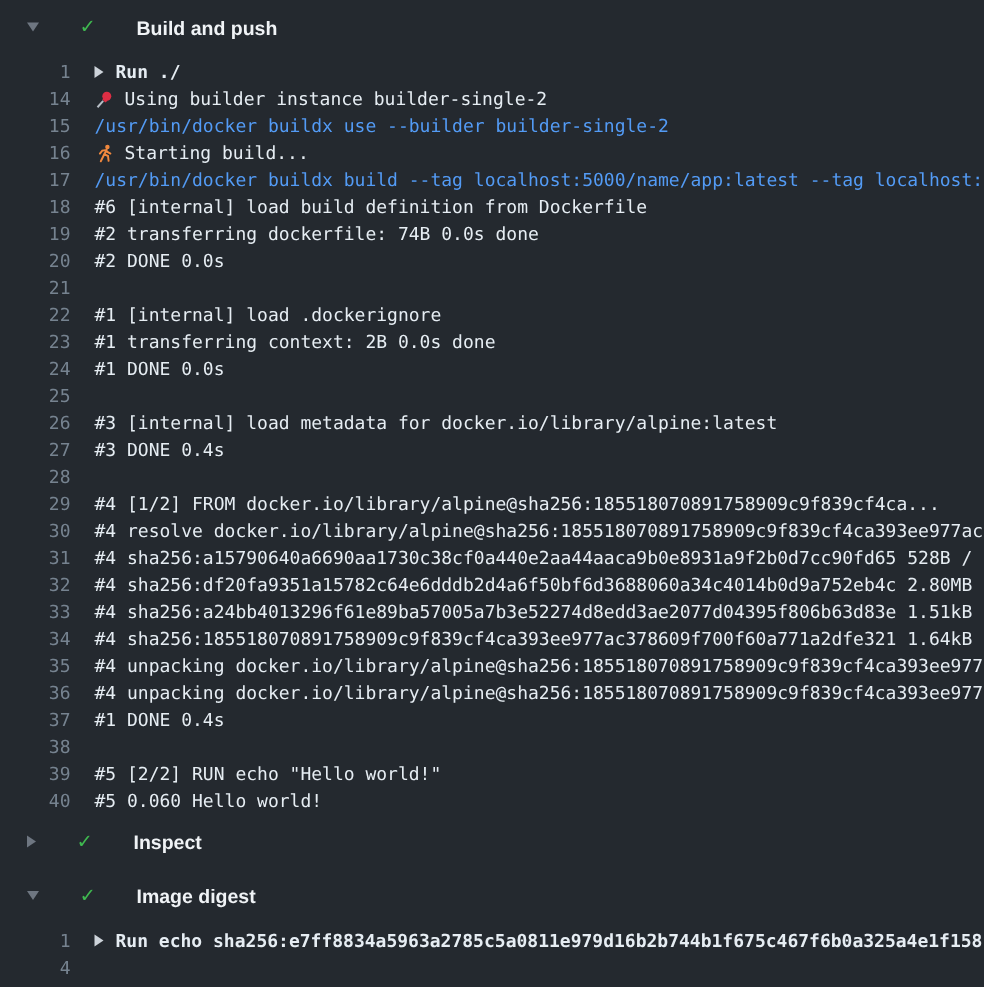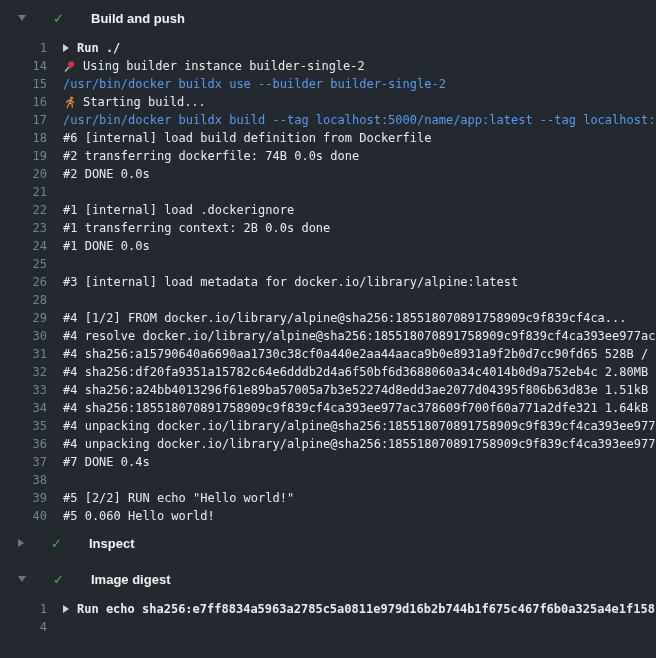--- a/index.html
+++ b/index.html
@@ -177,20 +177,24 @@
   <div class="row">
     <span class="num">25</span>
     <span class="content"><span></span></span>
   </div>
 
   <div class="row">
     <span class="num">26</span>
     <span class="content"><span>#3 [internal] load metadata for docker.io/library/alpine:latest</span></span>
   </div>
 
+  <div class="row">
+    <span class="num">27</span>
+    <span class="content"><span>#3 DONE 0.4s</span></span>
+  </div>
 
   <div class="row">
     <span class="num">28</span>
     <span class="content"><span></span></span>
   </div>
 
   <div class="row">
     <span class="num">29</span>
     <span class="content"><span>#4 [1/2] FROM docker.io/library/alpine@sha256:185518070891758909c9f839cf4ca...</span></span>
   </div>
@@ -225,21 +229,21 @@
     <span class="content"><span>#4 unpacking docker.io/library/alpine@sha256:185518070891758909c9f839cf4ca393ee977a</span></span>
   </div>
 
   <div class="row">
     <span class="num">36</span>
     <span class="content"><span>#4 unpacking docker.io/library/alpine@sha256:185518070891758909c9f839cf4ca393ee977a</span></span>
   </div>
 
   <div class="row">
     <span class="num">37</span>
-    <span class="content"><span>#7 DONE 0.4s</span></span>
+    <span class="content"><span>#1 DONE 0.4s</span></span>
   </div>
 
   <div class="row">
     <span class="num">38</span>
     <span class="content"><span></span></span>
   </div>
 
   <div class="row">
     <span class="num">39</span>
     <span class="content"><span>#5 [2/2] RUN echo "Hello world!"</span></span>

